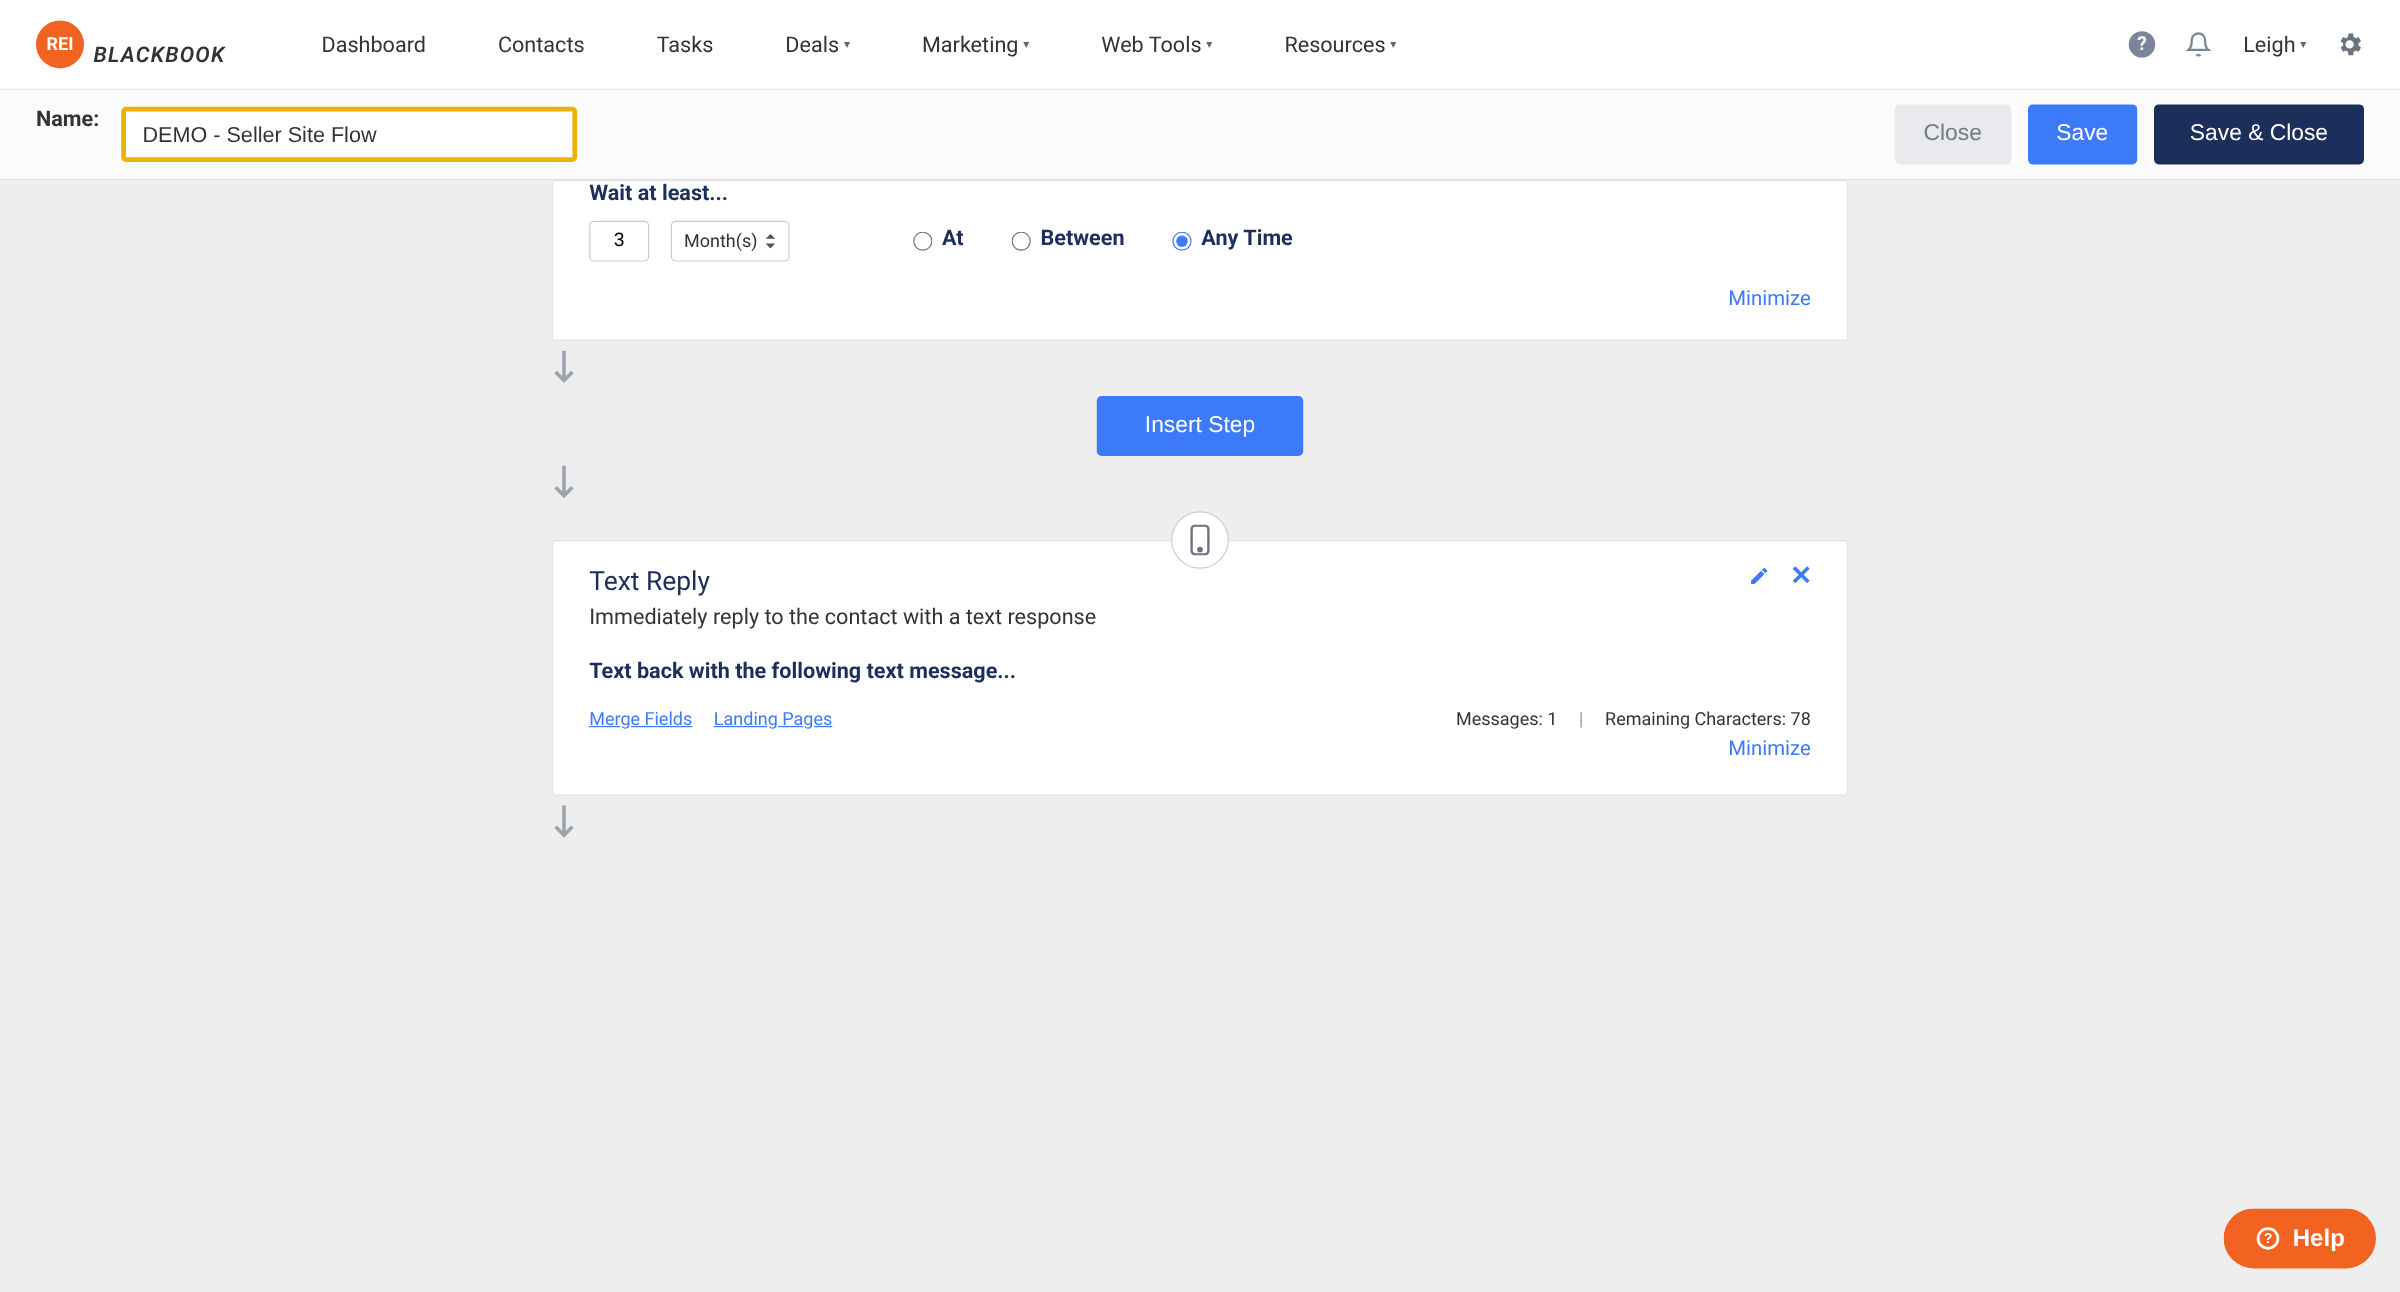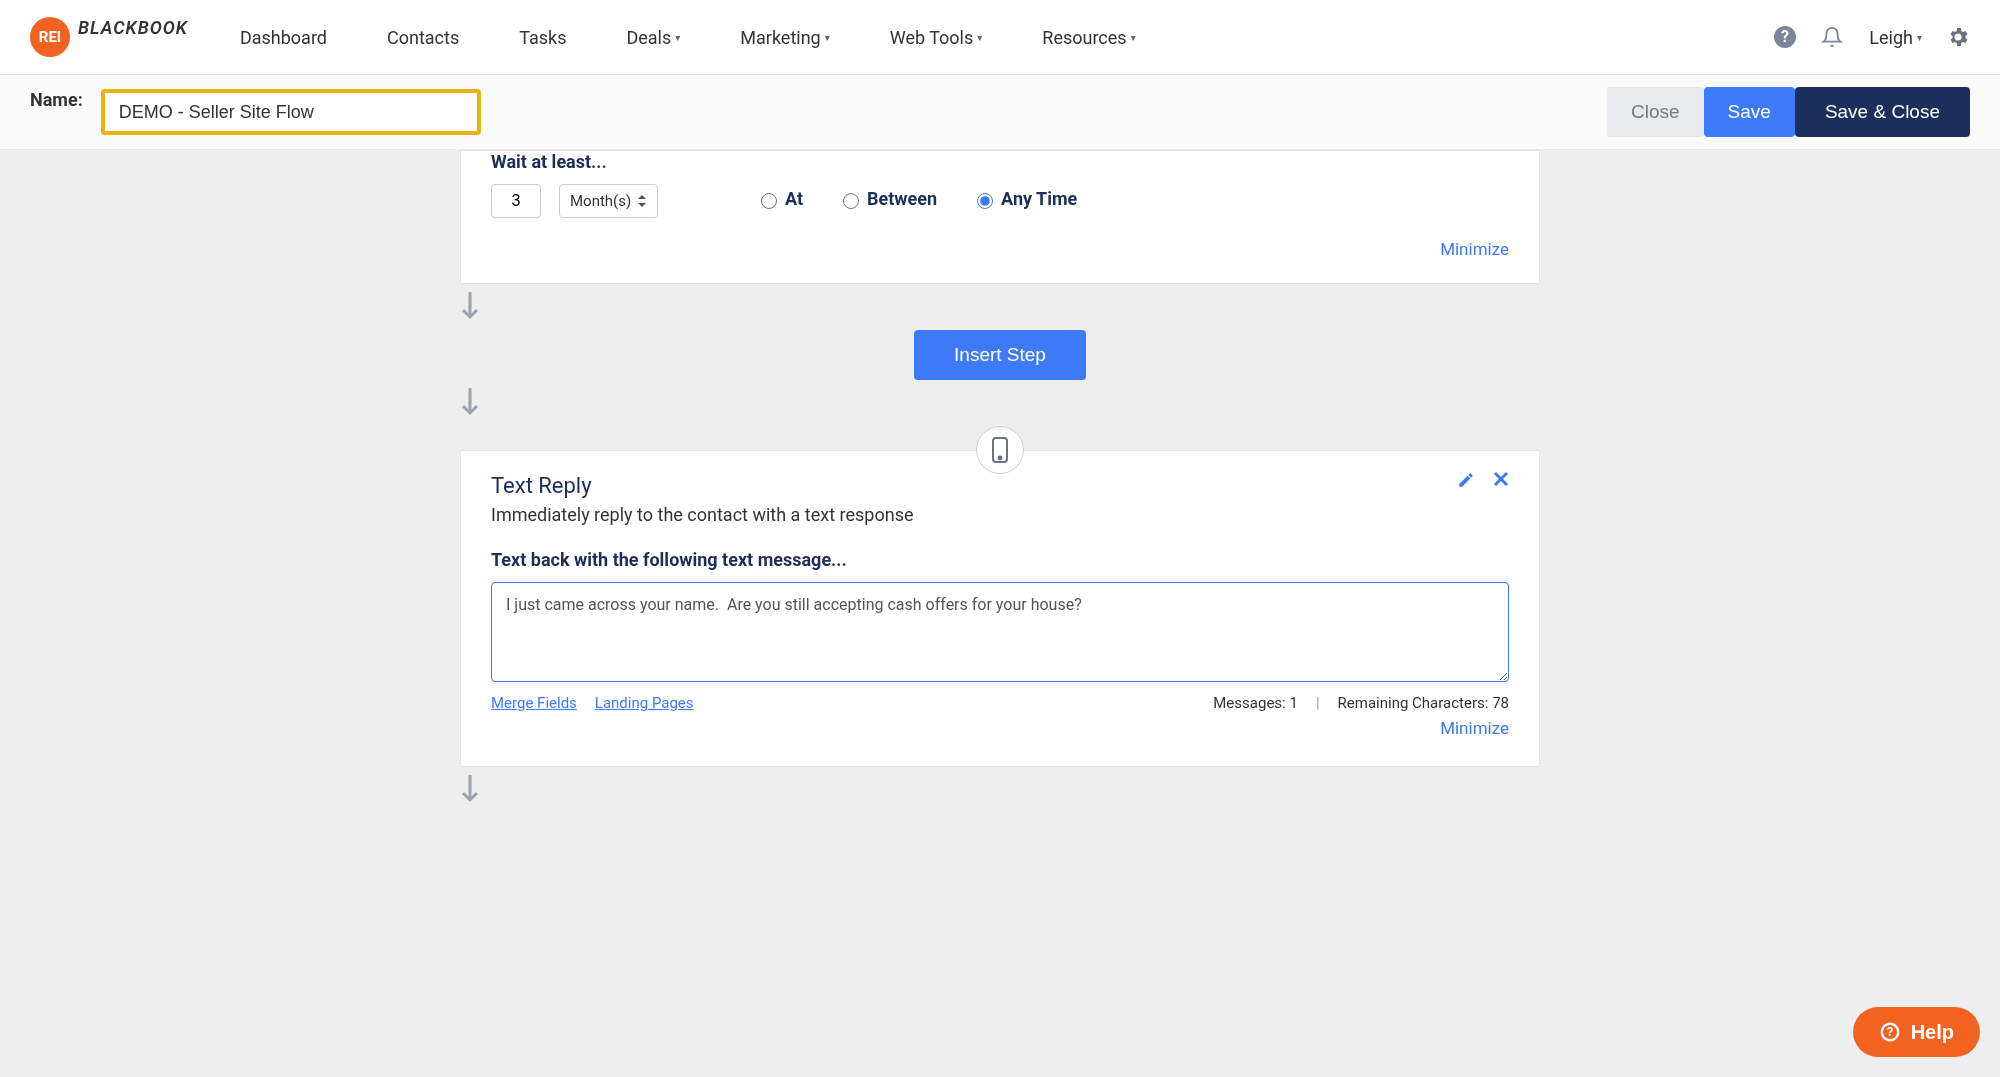--- a/index.html
+++ b/index.html
@@ -11,23 +11,23 @@
     .topbar {
       background: #fff;
       border-bottom: 1px solid #e5e5e5;
       height: 75px;
       display: flex;
       align-items: center;
       padding: 0 30px;
     }
     .logo {
       display: flex;
-      align-items: flex-start;
+      align-items: flex-end;
       gap: 8px;
-      margin-right: 52px;
+      margin-right: 80px;
     }
     .logo-circle {
       width: 40px;
       height: 40px;
       background: #f26322;
       border-radius: 50%;
       display: flex;
       align-items: center;
       justify-content: center;
       color: #fff;
@@ -103,21 +103,21 @@
     }
     .name-input {
       width: 380px;
       height: 46px;
       border: 4px solid #eab308;
       border-radius: 4px;
       padding: 0 14px;
       font-size: 18px;
       color: #333;
     }
-    .subbar-buttons { display: flex; }
+    .subbar-buttons { display: flex; gap: 14px; }
     .btn {
       height: 50px;
       padding: 0 24px;
       border: none;
       border-radius: 4px;
       font-size: 19px;
       cursor: pointer;
       font-weight: 400;
     }
     .btn-close { background: #e8eaed; color: #767b83; }
@@ -428,21 +428,20 @@
       <span class="card-hdr-icon">
         <svg width="16" height="16" viewBox="0 0 16 16" stroke="currentColor" stroke-width="3">
             <line x1="2" y1="2" x2="14" y2="14"></line>
             <line x1="14" y1="2" x2="2" y2="14"></line>
           </svg>
       </span>
     </div>
     <div class="card-title">Text Reply</div>
     <div class="card-sub">Immediately reply to the contact with a text response</div>
     <div class="card-section-title">Text back with the following text message...</div>
-    <textarea class="text-area" style="">I just came across your name.  Are you still accepting cash offers for your house?</textarea>
     <div class="text-footer">
       <div class="text-links">
         <a>Merge Fields</a>
         <a>Landing Pages</a>
       </div>
       <div class="text-stats">
         <span>
           <span>Messages:</span>
           <span>1</span>
         </span>

